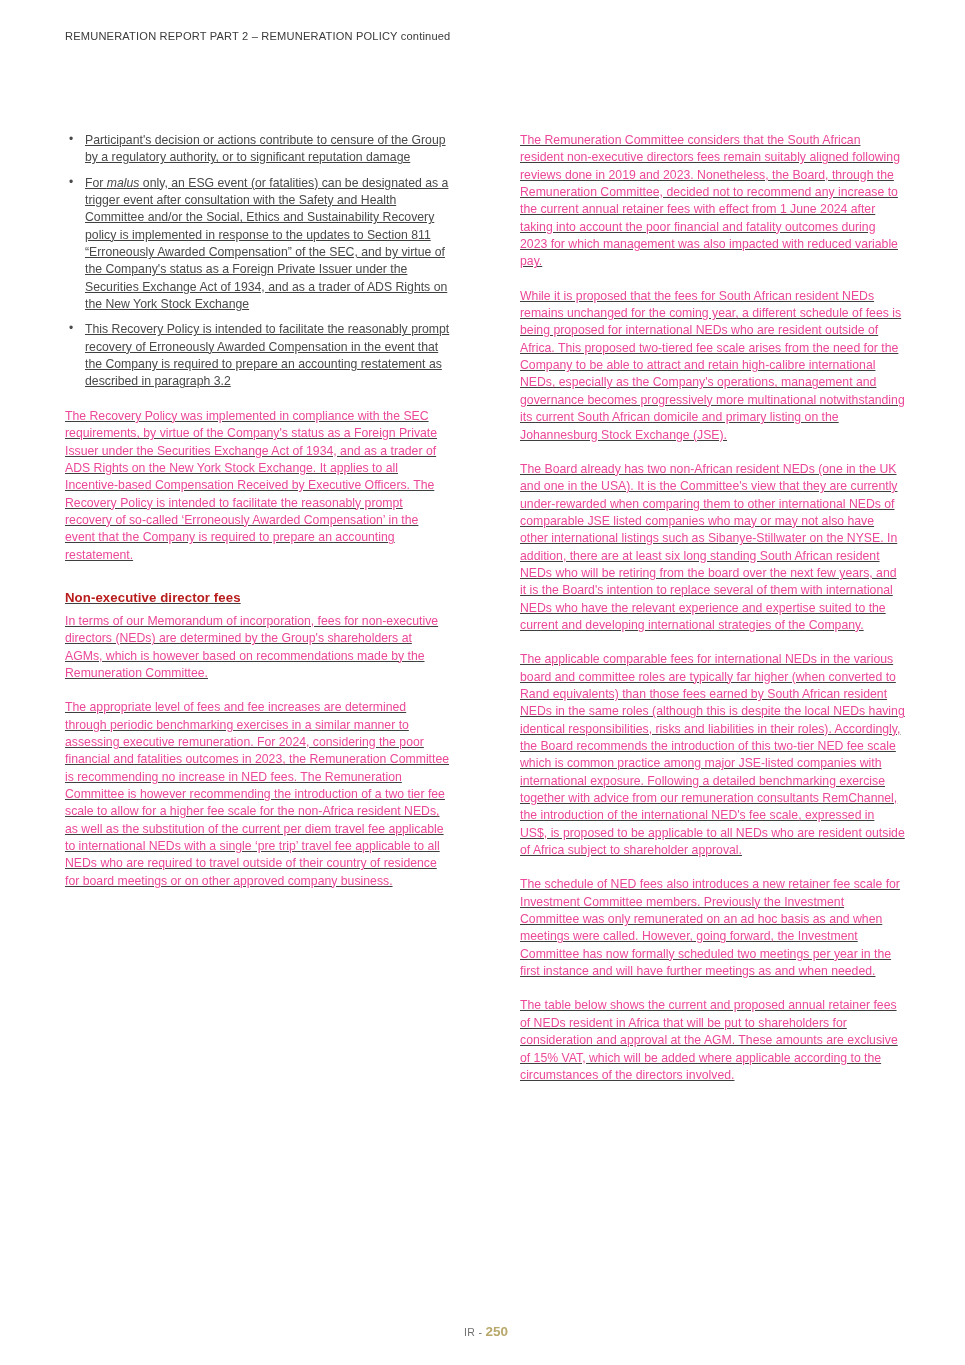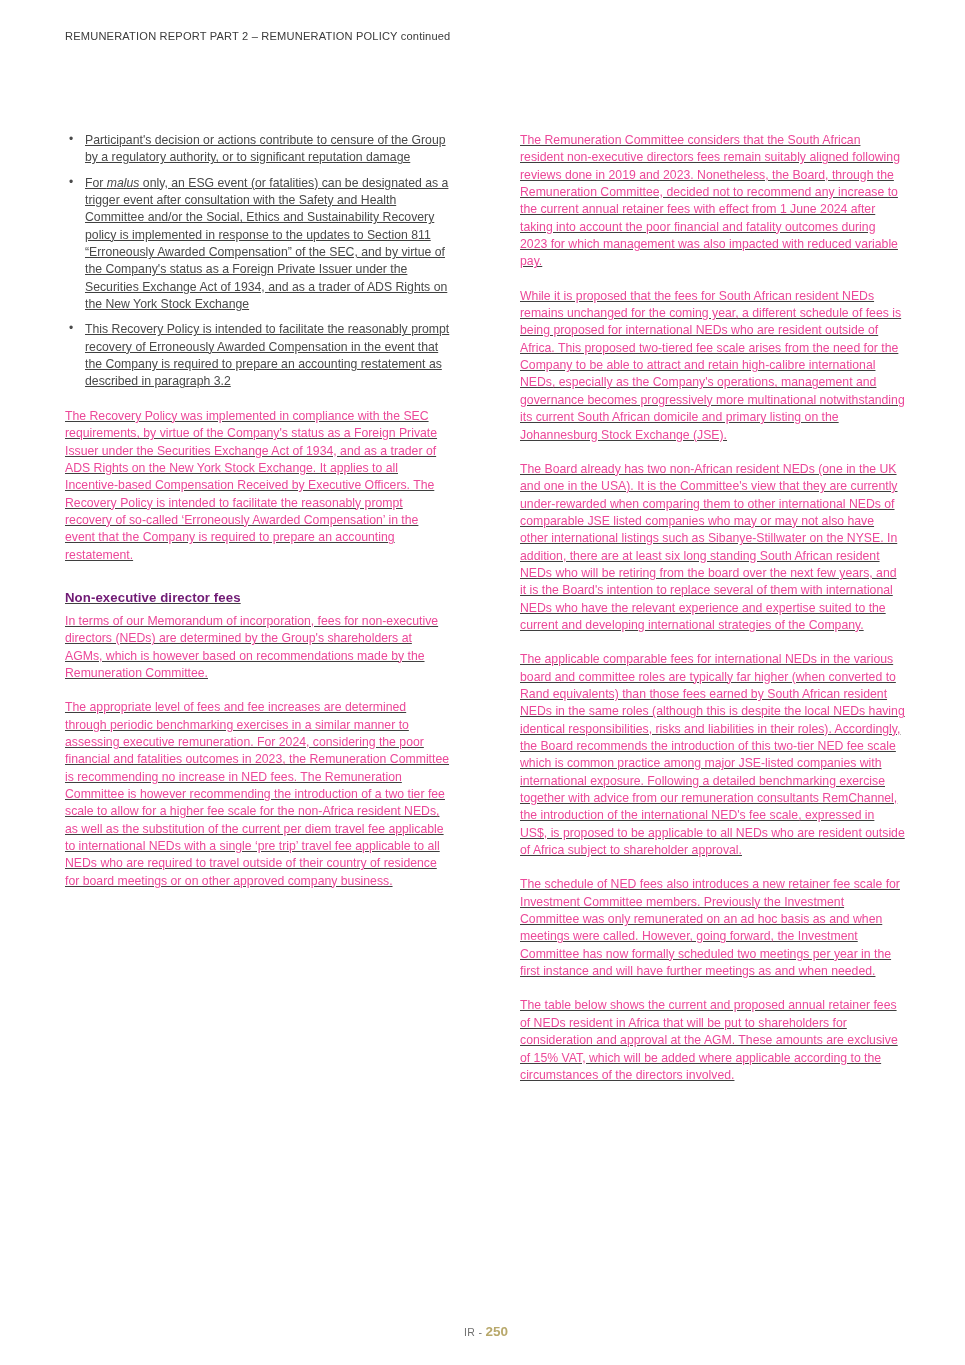--- a/index.html
+++ b/index.html
@@ -85,21 +85,21 @@
     color: #4a4a4a;
   }
   em.italic { font-style: italic; }
 
   
   h2.section-heading {
     margin: 25px 0 6px 0;
     font-size: 13.2px;
     line-height: 18px;
     font-weight: bold;
-    color: #701a75;
+    color: #b91c1c;
     letter-spacing: 0.1px;
   }
 
   
   .footer {
     position: absolute;
     left: 0;
     right: 0;
     top: 1324px;
     text-align: center;

